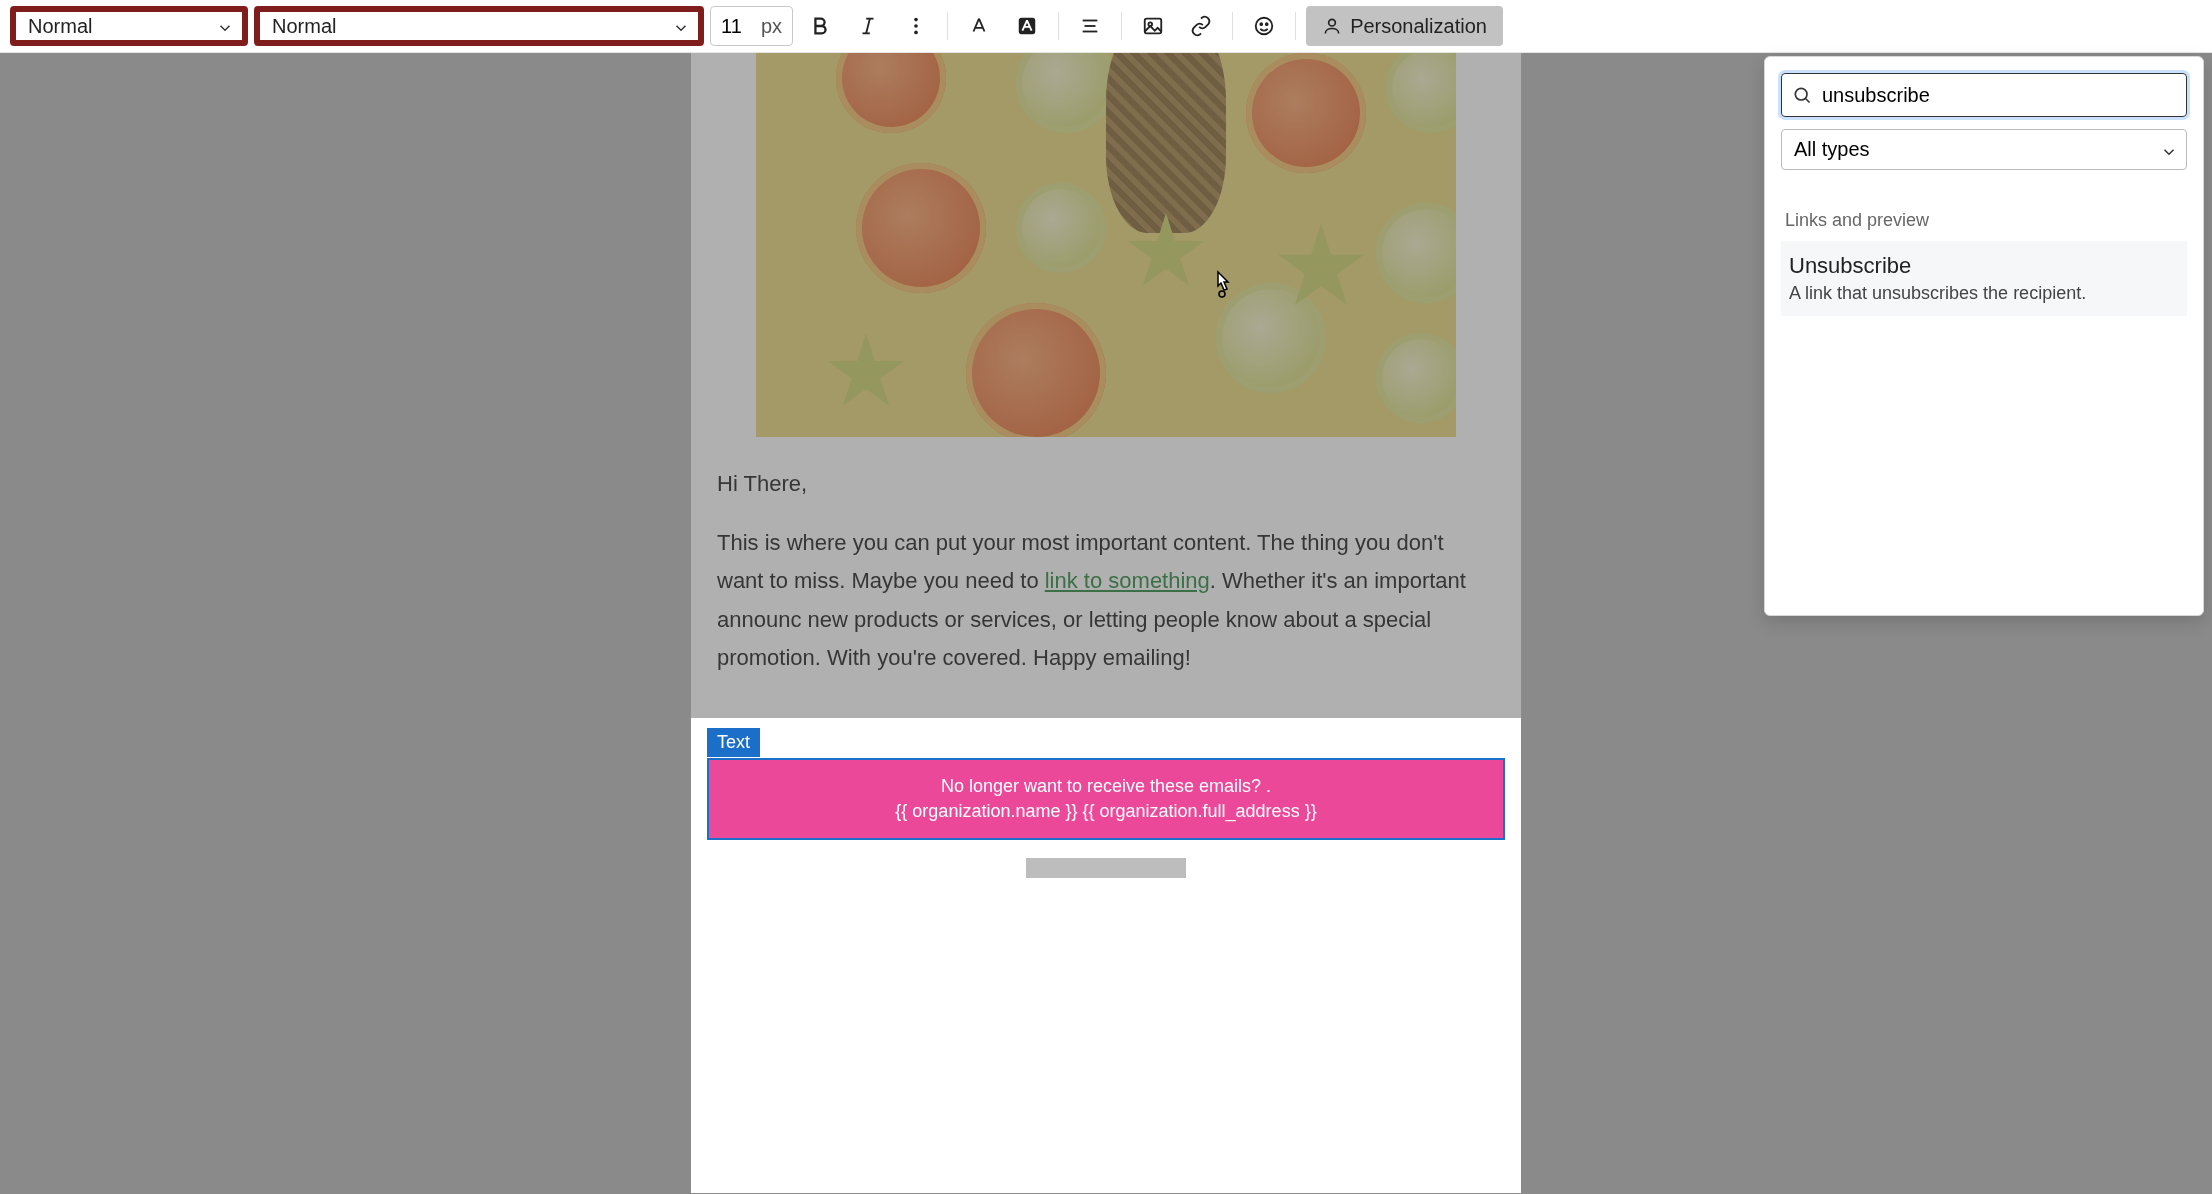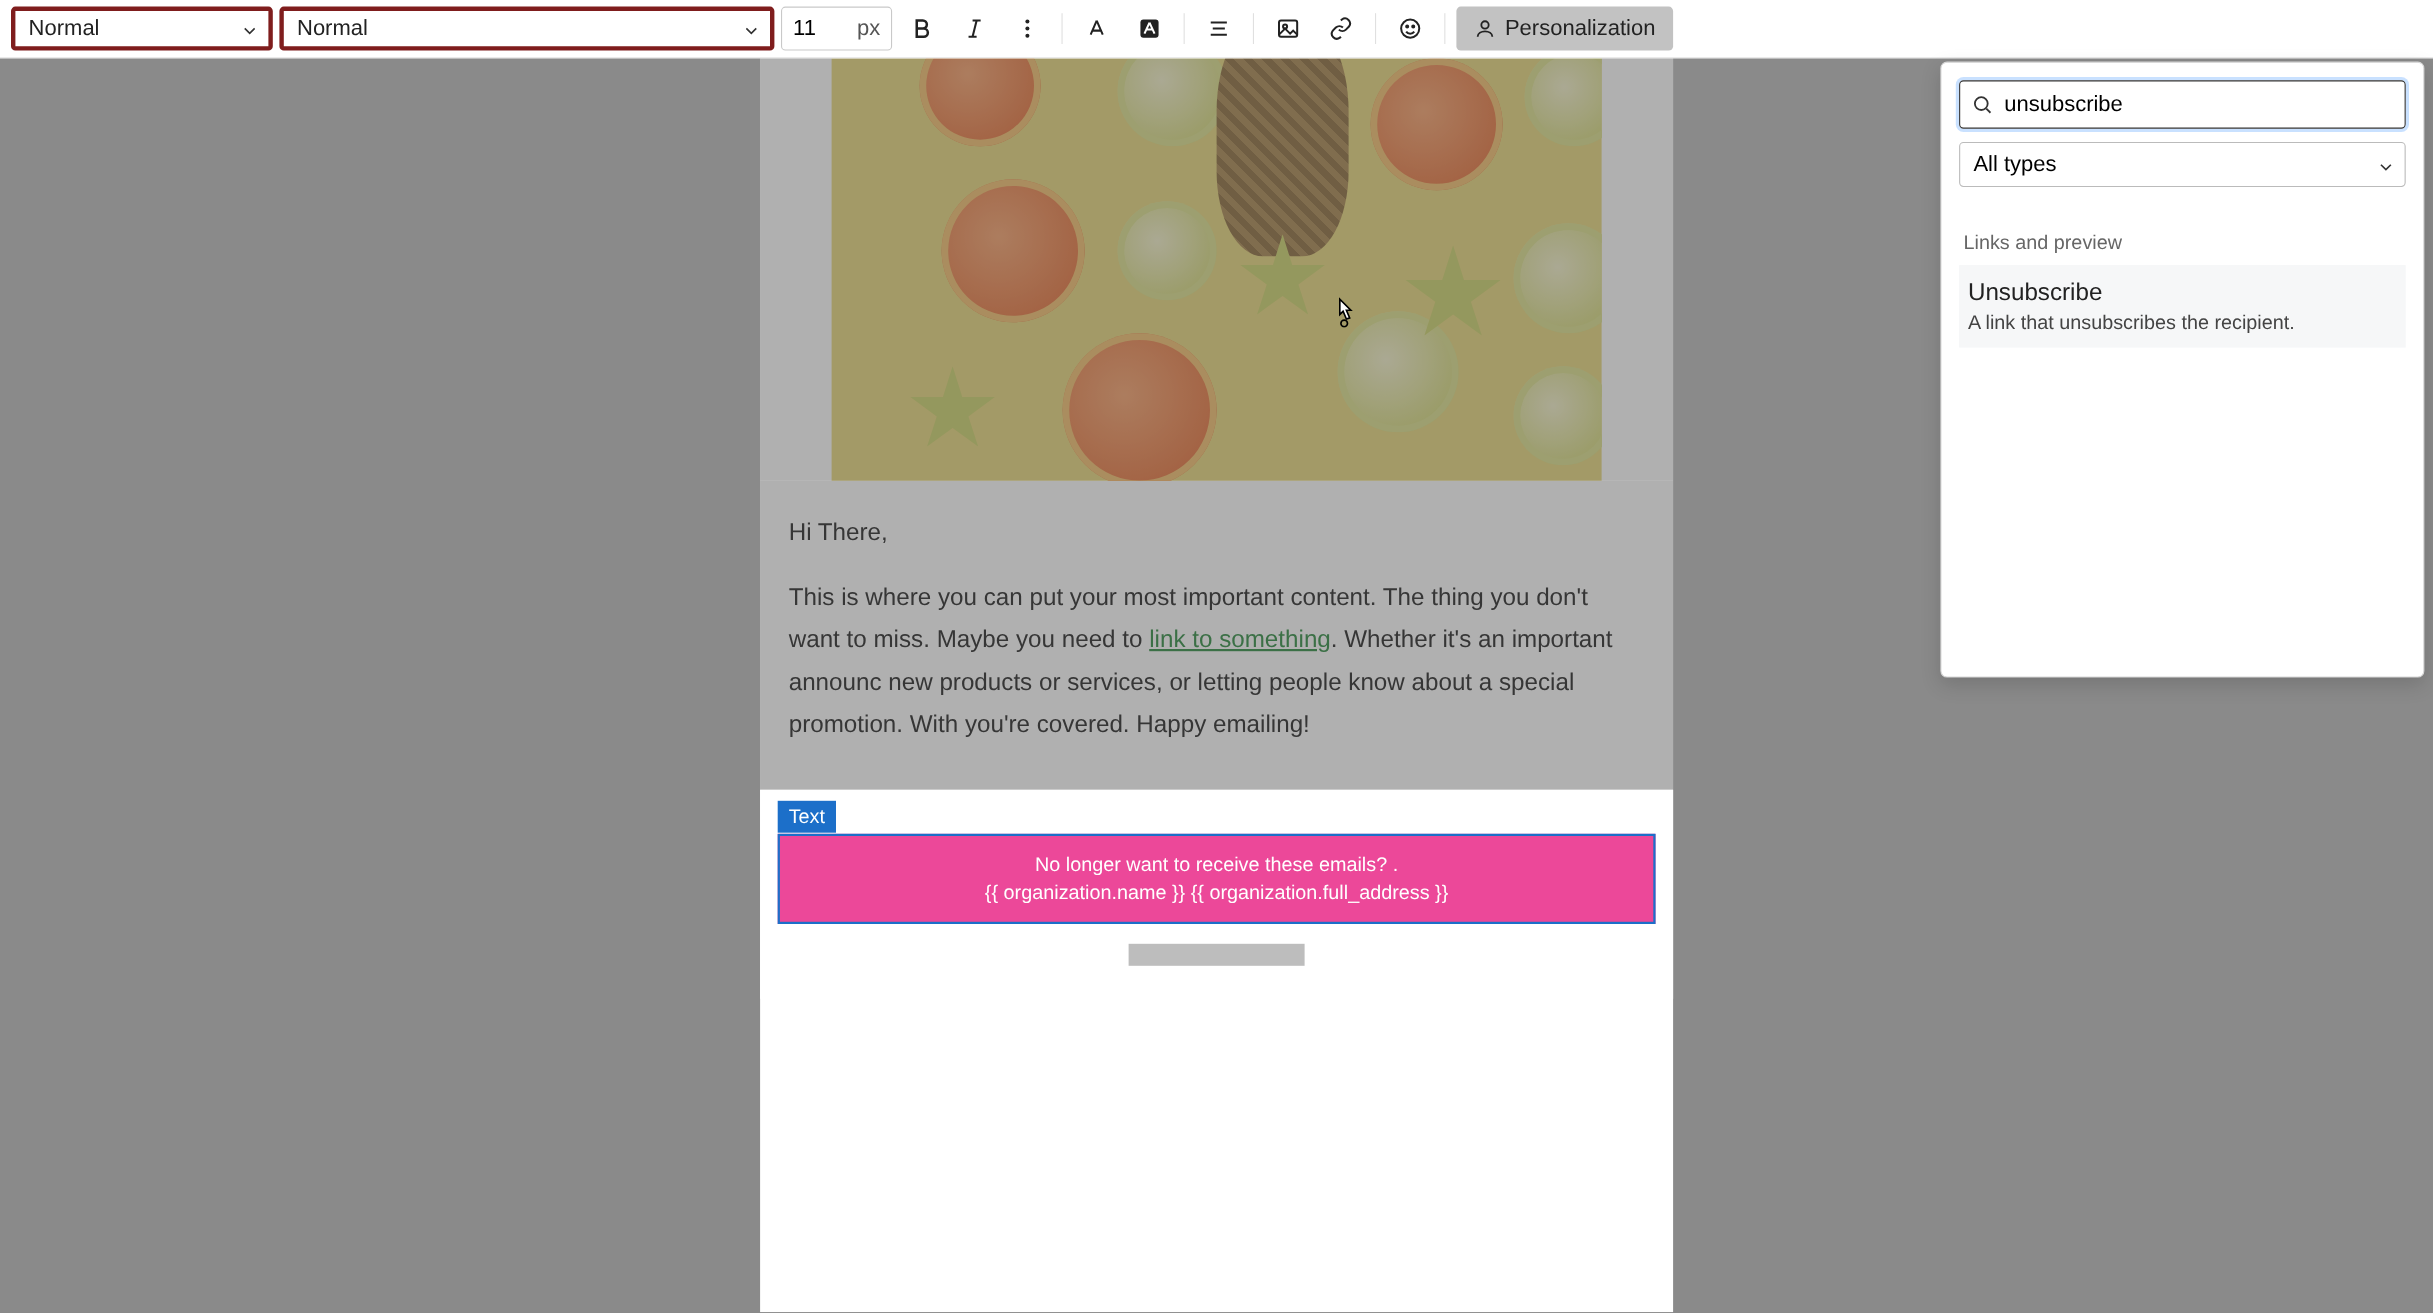--- a/index.html
+++ b/index.html
@@ -12,35 +12,35 @@
     padding: 6px 10px;
     gap: 6px;
     border-bottom: 1px solid #e5e5e5;
     position: relative;
     z-index: 5;
   }
   .select {
     display: flex;
     align-items: center;
     justify-content: space-between;
-    border: 4px solid #7f1d1d;
+    border: 6px solid #7f1d1d;
     border-radius: 4px;
     background: #fff;
     height: 40px;
     padding: 0 12px;
     cursor: pointer;
     font-size: 20px;
     color: #222;
   }
   .select.paragraph { width: 238px; }
   .select.font { width: 450px; }
   .fontsize-group {
     display: flex;
     align-items: center;
-    gap: 22px;
+    gap: 4px;
     border: 1px solid #c9c9c9;
     border-radius: 4px;
     height: 40px;
     padding: 0 10px;
     font-size: 20px;
   }
   .fontsize-group input {
     width: 36px;
     border: none;
     font-size: 20px;

